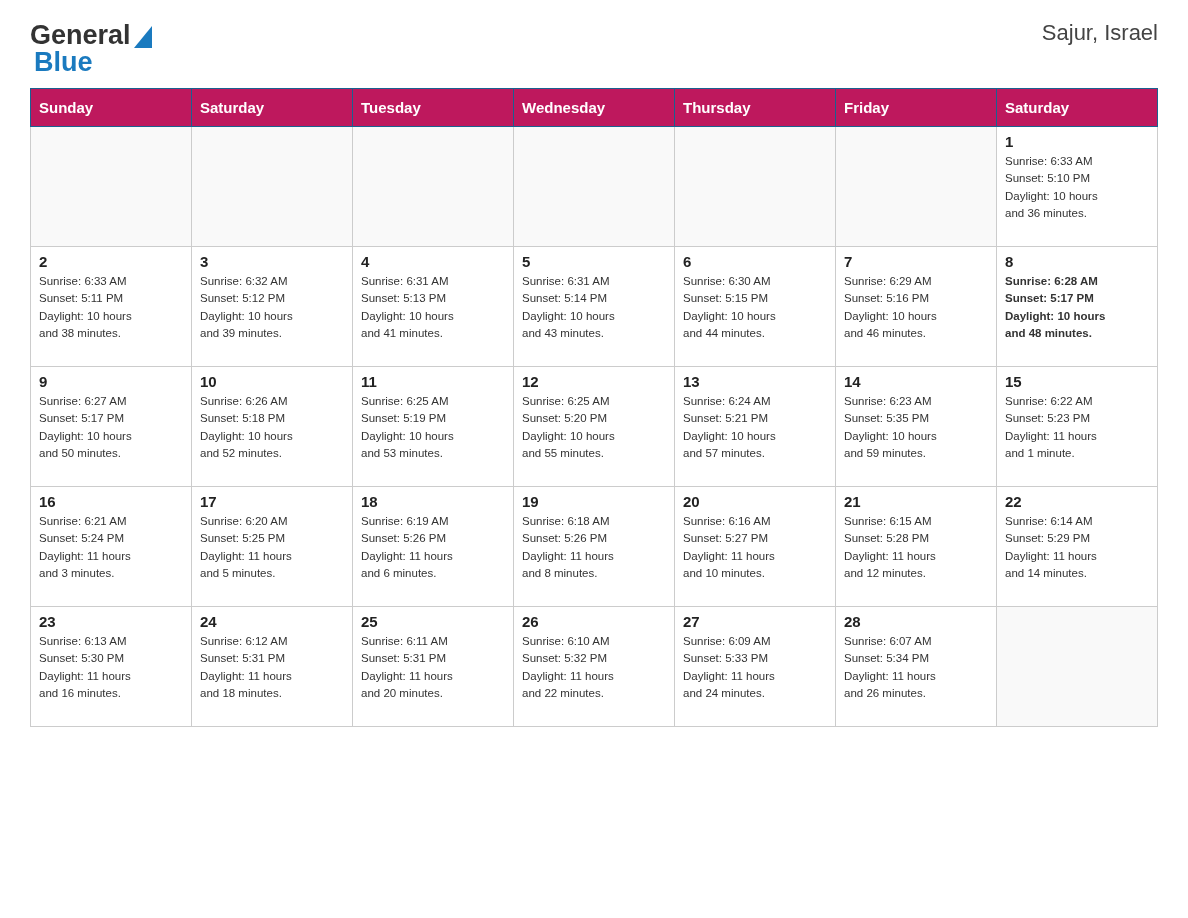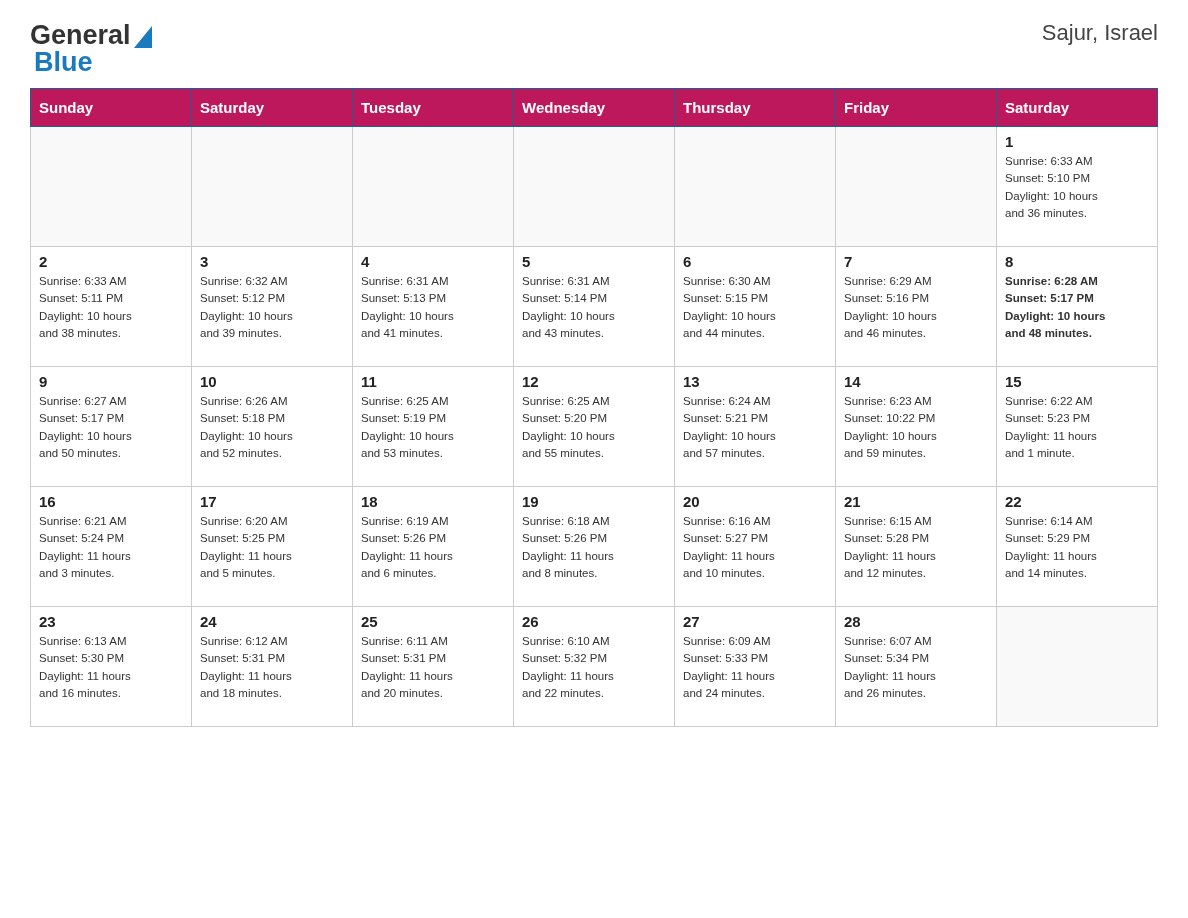--- a/index.html
+++ b/index.html
@@ -210,21 +210,21 @@
         <td>
           <div class="day-number">13</div>
           <div class="day-info" style="white-space: pre-line;">Sunrise: 6:24 AM
 Sunset: 5:21 PM
 Daylight: 10 hours
 and 57 minutes.</div>
         </td>
         <td>
           <div class="day-number">14</div>
           <div class="day-info" style="white-space: pre-line;">Sunrise: 6:23 AM
-Sunset: 10:22 PM
+Sunset: 5:35 PM
 Daylight: 10 hours
 and 59 minutes.</div>
         </td>
         <td>
           <div class="day-number">15</div>
           <div class="day-info" style="white-space: pre-line;">Sunrise: 6:22 AM
 Sunset: 5:23 PM
 Daylight: 11 hours
 and 1 minute.</div>
         </td>

